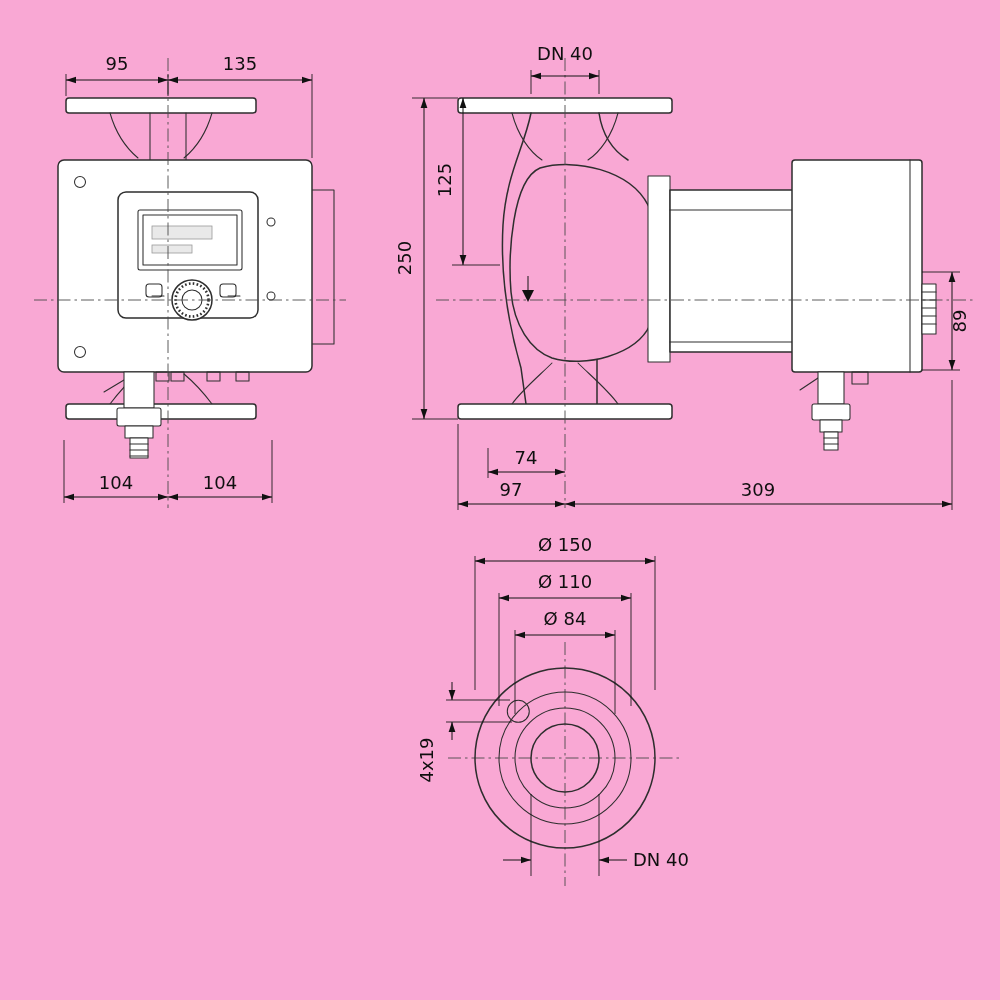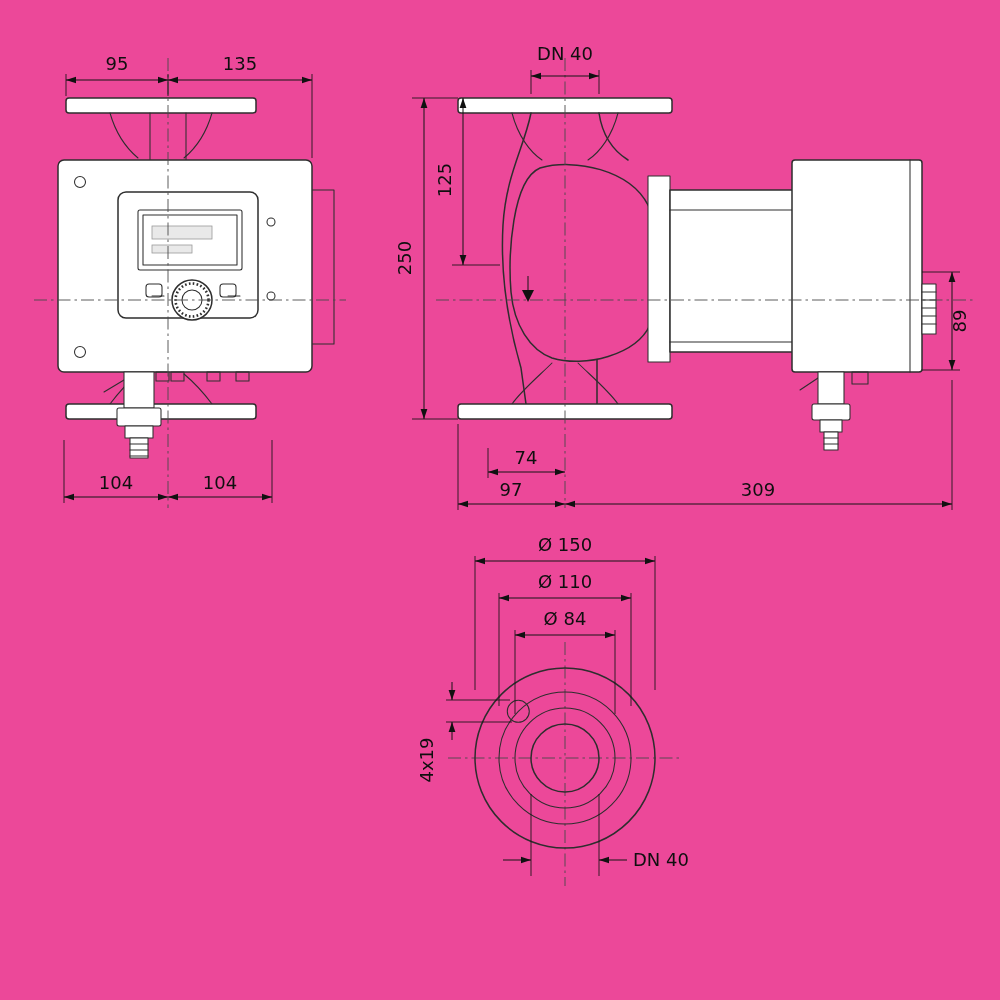--- a/index.html
+++ b/index.html
@@ -1,16 +1,16 @@
 <!DOCTYPE html>
 <html><head>
 <meta charset="utf-8">
 <style>
   html,body{margin:0;padding:0;background:#ffffff}
-  .stage{position:relative;width:1000px;height:1000px;background:#ec4899;overflow:hidden}
+  .stage{position:relative;width:1000px;height:1000px;background:#f9a8d4;overflow:hidden}
   svg{display:block}
   .ol{fill:none;stroke:#2e2e2e;stroke-width:1.5;stroke-linejoin:round;stroke-linecap:round}
   .ol2{fill:none;stroke:#2e2e2e;stroke-width:1.05;stroke-linejoin:round;stroke-linecap:round}
   .solidw{fill:#ffffff;stroke:#2e2e2e;stroke-width:1.5;stroke-linejoin:round}
   .solidw2{fill:#ffffff;stroke:#2e2e2e;stroke-width:1.05;stroke-linejoin:round}
   .screenfill{fill:#e9e9e9;stroke:#9a9a9a;stroke-width:0.8}
   .dim{fill:none;stroke:#141414;stroke-width:1}
   .ext{fill:none;stroke:#141414;stroke-width:0.85}
   .cl{fill:none;stroke:#4a4a4a;stroke-width:0.9;stroke-dasharray:13 4 2.5 4}
   .t{font-family:"DejaVu Sans","Liberation Sans",sans-serif;font-size:18px;fill:#0f0f0f}

